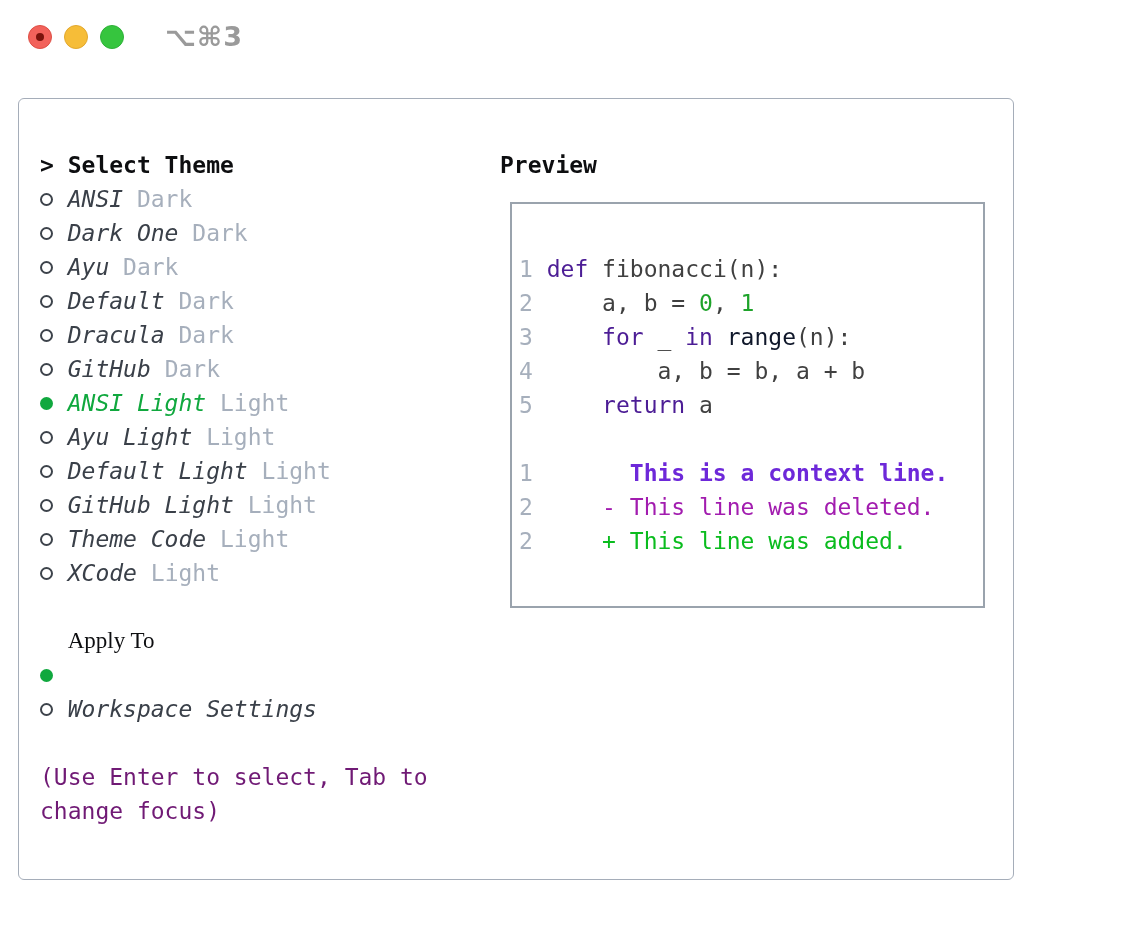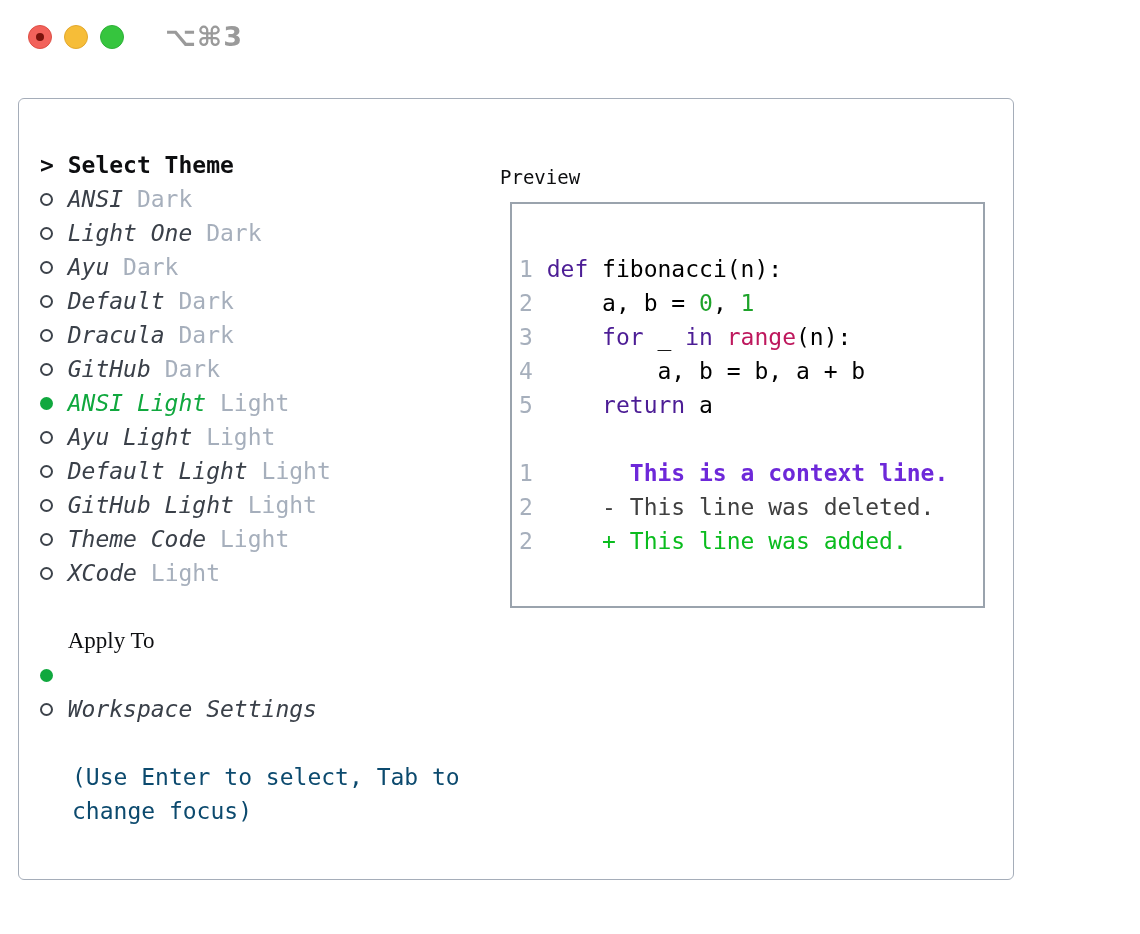--- a/index.html
+++ b/index.html
@@ -31,39 +31,39 @@
   .cell{width:27.7px;display:flex;align-items:center;flex:0 0 27.7px;}
   .pointer{font-weight:bold;color:#0d0e10;}
   .hdr{font-weight:bold;color:#0d0e10;white-space:pre;}
   .tname{color:#3a4049;white-space:pre;font-style:italic;}
   .tsuffix{color:#a6afbc;white-space:pre;}
   .sel .tname{color:#10a83e;}
   .circle{width:13px;height:13px;border-radius:50%;box-sizing:border-box;border:2px solid #3d434b;}
   .circle.filled{border:none;background:#10a83e;}
   .subhdr{color:#0d0e10;white-space:pre;font-family:Liberation Serif, serif;}
   .spacer{height:34px;}
-  .help{color:#0c4a6e;white-space:pre;height:34px;display:flex;align-items:center;margin-left:32px;}
+  .help{color:#701a75;white-space:pre;height:34px;display:flex;align-items:center;}
   
   .preview-title{
-    position:absolute;left:500px;top:160px;height:34px;display:flex;align-items:center;
-    font-size:19px;font-weight:normal;color:#0d0e10;
+    position:absolute;left:500px;top:148px;height:34px;display:flex;align-items:center;
+    font-size:23px;font-weight:bold;color:#0d0e10;
   }
   .preview-box{
     position:absolute;left:510px;top:202px;width:475px;height:406px;
     border:2px solid #9aa3ad;box-sizing:border-box;background:#ffffff;
   }
   .codepane{position:absolute;left:7px;top:48px;font-size:23px;}
   .cline{height:34px;display:flex;align-items:center;white-space:pre;}
   .c-num{color:#a6afbc;}
-  .c-pl{color:#000000;}
+  .c-pl{color:#404040;}
   .c-kw{color:#4c1d95;}
-  .c-fn{color:#be185d;}
+  .c-fn{color:#0f172a;}
   .c-lit{color:#1ea32a;}
   .c-ctx{color:#6d28d9;font-weight:bold;}
-  .c-del{color:#404040;}
+  .c-del{color:#a21caf;}
   .c-add{color:#0abc1e;}
 </style>
 </head>
 <body>
 
 <div class="screen">
 
   <div class="titlebar">
     <div class="tl tl-red"></div>
     <div class="tl tl-yellow"></div>
@@ -84,21 +84,21 @@
           <span class="cell">
             <span class="circle"></span>
           </span>
           <span class="tname">ANSI</span>
           <span class="tsuffix"> Dark</span>
         </div>
         <div class="trow">
           <span class="cell">
             <span class="circle"></span>
           </span>
-          <span class="tname">Light One</span>
+          <span class="tname">Dark One</span>
           <span class="tsuffix"> Dark</span>
         </div>
         <div class="trow">
           <span class="cell">
             <span class="circle"></span>
           </span>
           <span class="tname">Ayu</span>
           <span class="tsuffix"> Dark</span>
         </div>
         <div class="trow">

